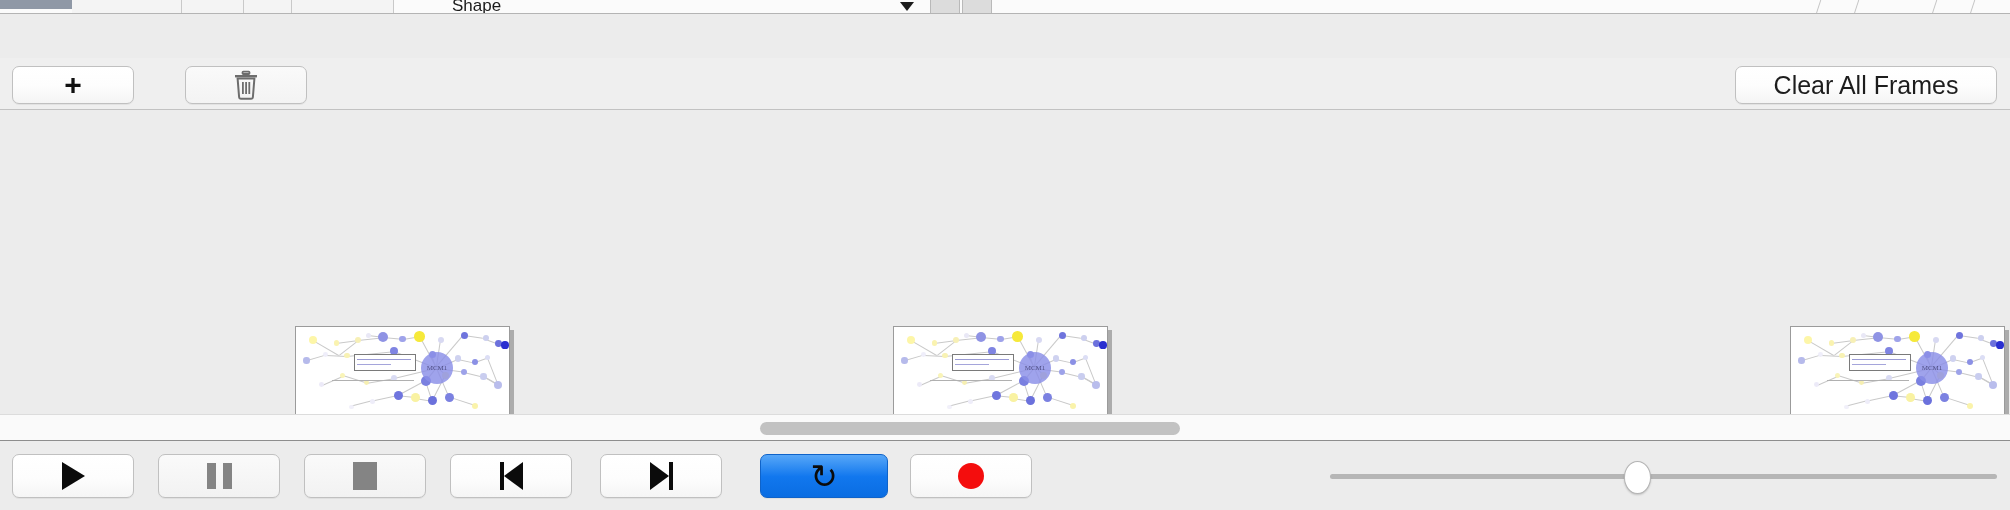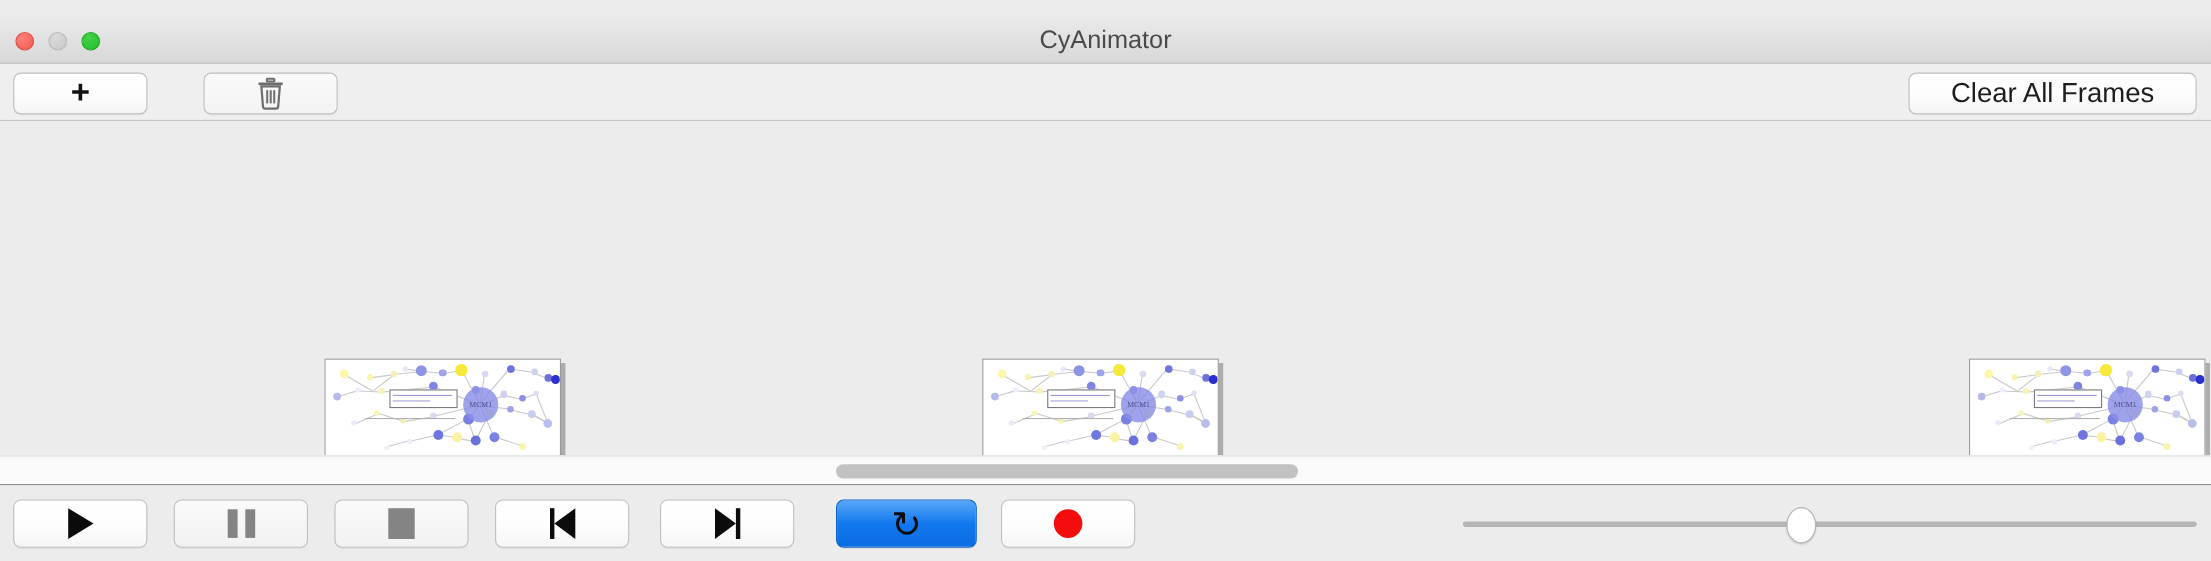--- a/index.html
+++ b/index.html
@@ -199,27 +199,36 @@
     border-radius: 50%;
     background: #ffffff; border: 1px solid #b4b4b4;
     box-shadow: 0 1px 2px rgba(0,0,0,0.18);
   }
 </style>
 </head>
 <body>
 
 <div id="app">
 
-
-  <div class="titlebar">
-    <div class="traffic red"></div>
-    <div class="traffic yellow"></div>
-    <div class="traffic green"></div>
-    <div class="window-title">CyAnimator</div>
+  <div class="bg-window">
+    <div class="bg-tab"></div>
+    <div class="bg-cell" style="left:72px;width:110px;"></div>
+    <div class="bg-cell" style="left:182px;width:62px;"></div>
+    <div class="bg-cell" style="left:244px;width:48px;"></div>
+    <div class="bg-cell" style="left:292px;width:102px;"></div>
+    <div class="bg-text">Shape</div>
+    <div class="bg-caret"></div>
+    <div class="bg-btn" style="left:930px;"></div>
+    <div class="bg-btn" style="left:962px;"></div>
+    <div class="bg-slash" style="left:1818px;"></div>
+    <div class="bg-slash" style="left:1856px;"></div>
+    <div class="bg-slash" style="left:1934px;"></div>
+    <div class="bg-slash" style="left:1972px;"></div>
   </div>
+
 
   <div class="toolbar">
     <div class="tb-btn" id="add-frame-button">
       <span class="plus-icon">+</span>
     </div>
     <div class="tb-btn flat" id="delete-frame-button">
       <span class="trash-icon">
         <svg width="26" height="30" viewBox="0 0 26 30">
           <rect x="2" y="5" width="22" height="2.4" fill="#6d6d6d"></rect>
           <rect x="9.5" y="1.6" width="7" height="2.4" rx="0.8" fill="none" stroke="#6d6d6d" stroke-width="1.8"></rect>

